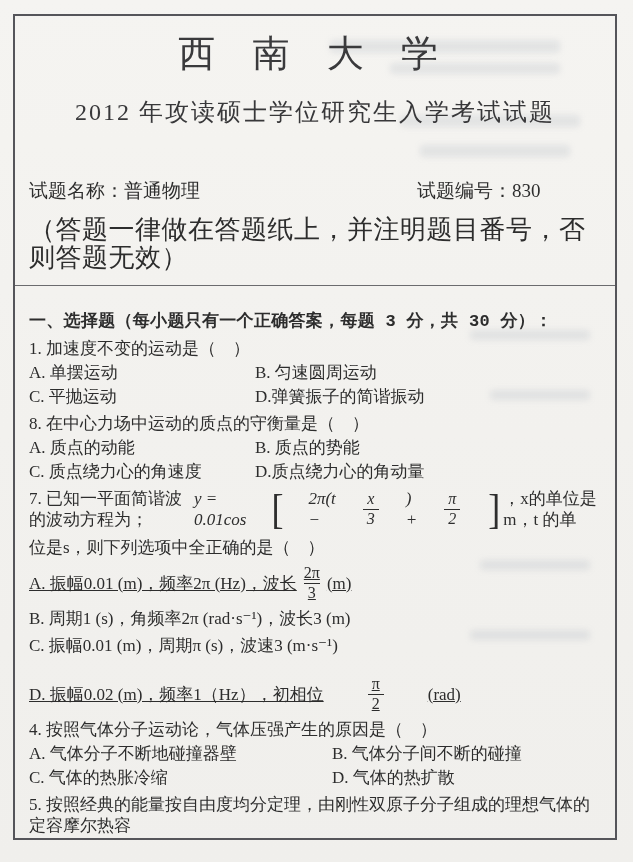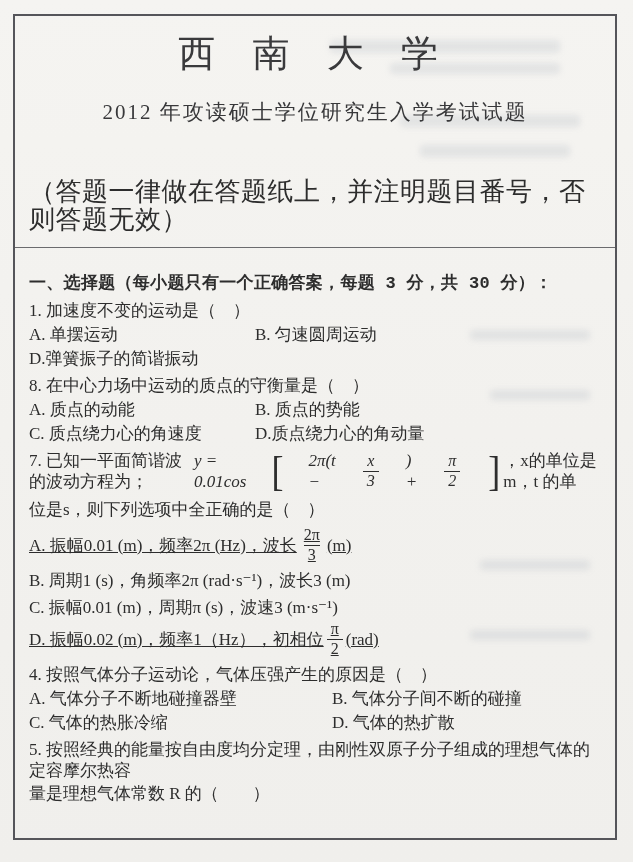--- a/index.html
+++ b/index.html
@@ -41,21 +41,21 @@
     margin: 16px 0 0 0;
     font-size: 37px;
     font-weight: normal;
     line-height: 44px;
     text-align: center;
     letter-spacing: 14px;
     color: #3a3a3c;
   }
   h2.examtitle {
     margin: 22px 0 0 0;
-    font-size: 21px;
+    font-size: 24px;
     font-weight: normal;
     line-height: 28px;
     text-align: center;
     letter-spacing: 2px;
     color: #38383a;
   }
   .meta {
     margin-top: 52px;
     font-size: 19px;
   }
@@ -126,21 +126,21 @@
   .frac .den { border-top: 1.3px solid #2d2d2d; padding: 1px 4px 0 4px; }
   .opt-frac-line {
     display: flex;
     align-items: center;
     height: 38px;
     text-decoration: underline;
   }
   .q3a { margin-top: 6px; }
   .q3b { margin-top: 8px; }
   .q3c { margin-top: 2px; }
-  .q3d { margin-top: 2px; margin-bottom: 2px; }
+  .q3d { margin-top: 19px; margin-bottom: 2px; gap: 41px; }
   .gap { width: 6px; display: inline-block; }
 </style>
 </head>
 <body>
 
 <div class="scan">
 
   <div class="bleed" style="left:330px; top:40px; width:230px; height:13px;"></div>
   <div class="bleed" style="left:390px; top:63px; width:170px; height:11px;"></div>
   <div class="bleed" style="left:400px; top:115px; width:180px; height:12px;"></div>
@@ -150,36 +150,41 @@
   <div class="bleed" style="left:480px; top:560px; width:110px; height:10px;"></div>
   <div class="bleed" style="left:470px; top:630px; width:120px; height:10px;"></div>
 
   <div class="frame">
 
     <h1 class="univ">西 南 大 学</h1>
 
     <h2 class="examtitle">2012 年攻读硕士学位研究生入学考试试题</h2>
 
     <div class="meta">
+      <div class="meta-row">
+        <div><span>试题名称：</span><span>普通物理</span></div>
+        <div><span>试题编号：</span><span>830</span></div>
+      </div>
     </div>
 
     <div class="notice">（答题一律做在答题纸上，并注明题目番号，否则答题无效）</div>
 
     <hr class="divider">
 
     <div class="qarea">
 
       <p class="sec-heading">一、选择题（每小题只有一个正确答案，每题 3 分，共 30 分）：</p>
 
       <p class="stem">1. 加速度不变的运动是（　）</p>
       <div class="optrow cols-2a">
         <span>A. 单摆运动</span>
         <span>B. 匀速圆周运动</span>
       </div>
       <div class="optrow cols-2a">
+        <span>C. 平抛运动</span>
         <span>D.弹簧振子的简谐振动</span>
       </div>
 
       <p class="stem">8. 在中心力场中运动的质点的守衡量是（　）</p>
       <div class="optrow cols-2a">
         <span>A. 质点的动能</span>
         <span>B. 质点的势能</span>
       </div>
       <div class="optrow cols-2a">
         <span>C. 质点绕力心的角速度</span>

